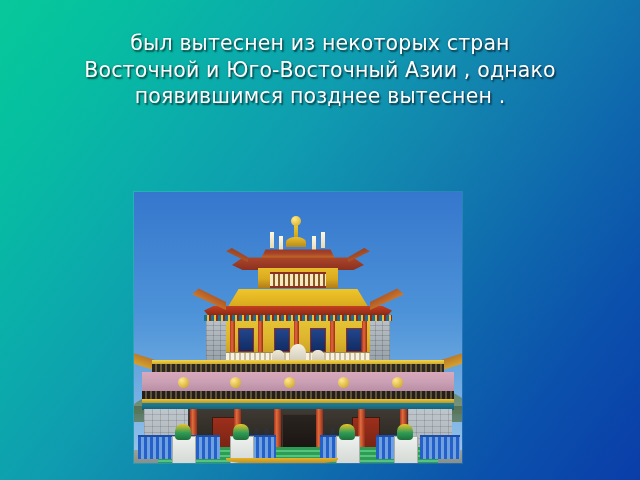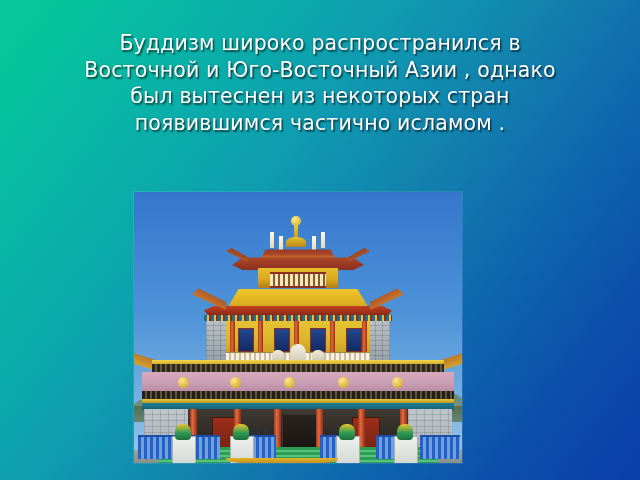--- a/index.html
+++ b/index.html
@@ -318,24 +318,23 @@
     right: 0px; top: 258px; width: 30px; height: 20px;
     background: linear-gradient(180deg,#9aa39a,#7e867e);
   }
 </style>
 </head>
 <body>
 
 <div id="slide">
 
   <div id="caption">
-    <span class="cline">Буддизм широко распространился в</span>
+    <span class="cline">был вытеснен из некоторых стран</span>
     <span class="cline">Восточной и Юго-Восточный Азии , однако</span>
-    <span class="cline">был вытеснен из некоторых стран</span>
-    <span class="cline">появившимся частично исламом .</span>
+    <span class="cline">появившимся позднее вытеснен .</span>
   </div>
 
   <div id="photo">
 
     <div class="ph" id="hill-left"></div>
     <div class="ph" id="hill-right"></div>
     <div class="ph" id="treeline"></div>
 
     <div class="ph" id="spire"></div>
     <div class="ph" id="spire-ball"></div>

